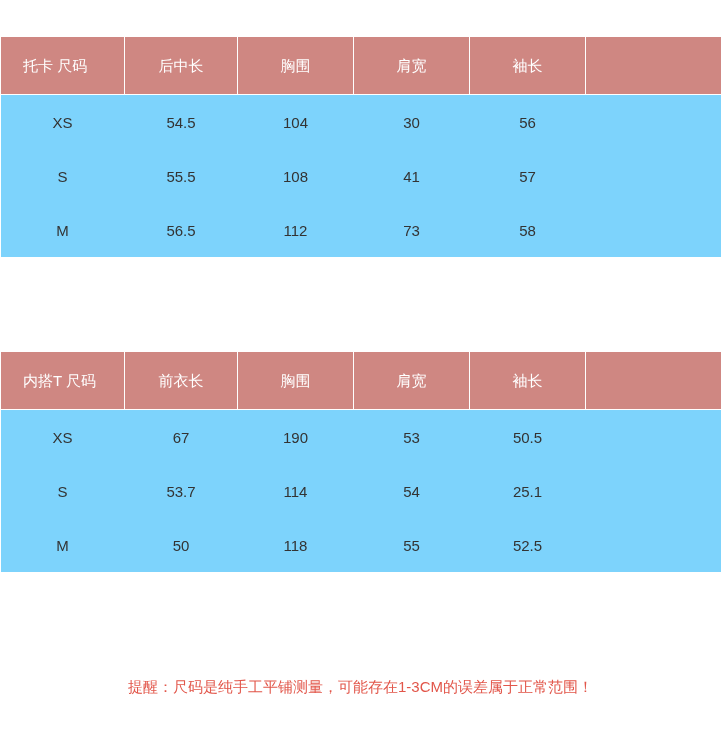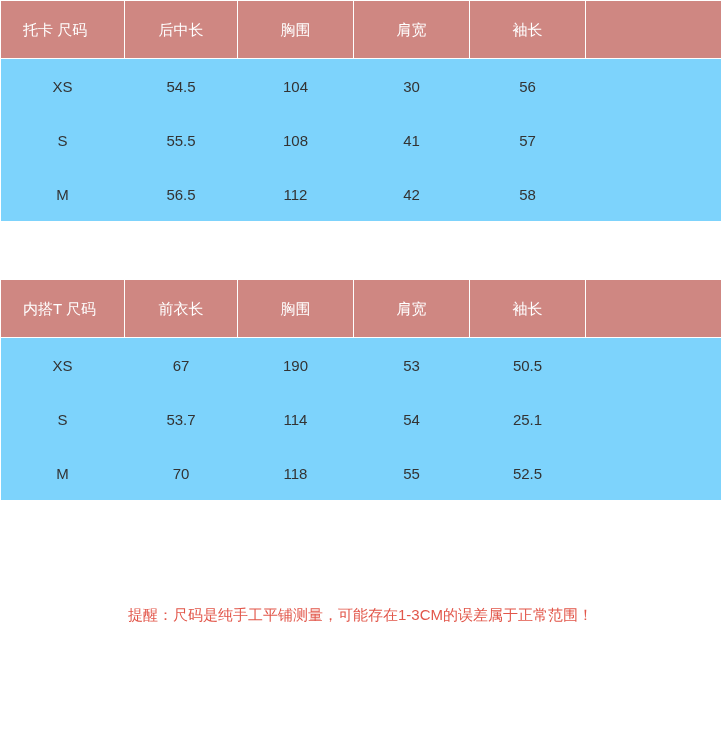--- a/index.html
+++ b/index.html
@@ -55,20 +55,21 @@
     font-size: 15px;
     text-align: center;
     vertical-align: middle;
     color: #333333;
     background: #7dd3fc;
     padding: 0;
     border: none;
   }
   .table-block {
     width: 591px;
+    margin-top: 36px;
   }
   .gap-1 { height: 58px; }
   .gap-2 { height: 102px; }
 
   .notice {
     text-align: center;
     color: #e2564a;
     font-size: 15px;
     line-height: 26px;
   }
@@ -115,21 +116,21 @@
           <td>55.5</td>
           <td>108</td>
           <td>41</td>
           <td>57</td>
           <td></td>
         </tr>
         <tr>
           <td>M</td>
           <td>56.5</td>
           <td>112</td>
-          <td>42</td>
+          <td>73</td>
           <td>58</td>
           <td></td>
         </tr>
       </tbody>
     </table>
   </div>
 
   <div class="gap-1"></div>
 
   <div class="table-block">
@@ -164,21 +165,21 @@
         <tr>
           <td>S</td>
           <td>53.7</td>
           <td>114</td>
           <td>54</td>
           <td>25.1</td>
           <td></td>
         </tr>
         <tr>
           <td>M</td>
-          <td>70</td>
+          <td>50</td>
           <td>118</td>
           <td>55</td>
           <td>52.5</td>
           <td></td>
         </tr>
       </tbody>
     </table>
   </div>
 
   <div class="gap-2"></div>

